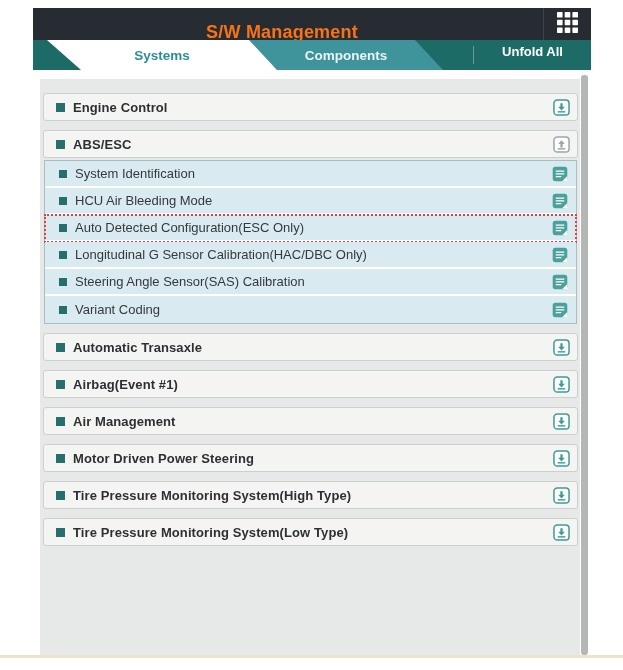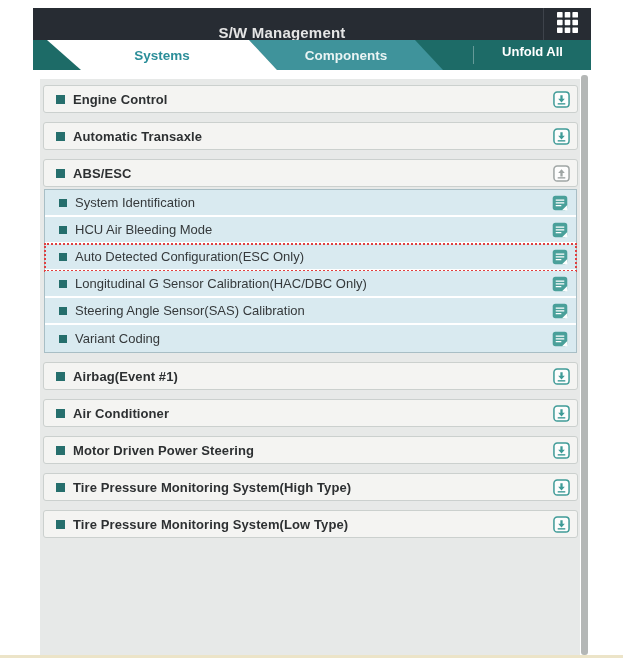--- a/index.html
+++ b/index.html
@@ -5,42 +5,42 @@
   * { margin:0; padding:0; box-sizing:border-box; }
   html,body { width:623px; height:670px; background:#ffffff; overflow:hidden;
               font-family:"Liberation Sans", sans-serif; }
 
   .app { position:absolute; left:33px; top:8px; width:558px; height:648px; background:#ffffff; }
 
   
   .header { position:absolute; left:0; top:0; width:558px; height:32px; background:#272c33; }
   .header .title { position:absolute; left:0; right:60px; top:0; height:48px;
                    display:flex; align-items:center; justify-content:center;
-                   color:#e5e5e5; font-size:15px; font-weight:bold; letter-spacing:.2px; }
+                   color:#f97316; font-size:18px; font-weight:bold; letter-spacing:.2px; }
   .header .divider { position:absolute; left:510px; top:0; width:1px; height:32px; background:#3e434b; }
   .header .grid-btn { position:absolute; left:511px; top:0; width:47px; height:32px;
                       display:flex; align-items:center; justify-content:center; cursor:pointer; }
 
   
   .tabbar { position:absolute; left:0; top:32px; width:558px; height:30px; background:#1d6b67; overflow:hidden;padding-left:8px; }
   .tab-shape { position:absolute; left:0; top:0; width:558px; height:30px; }
   .tab-shape.components { background:#3f939b; clip-path:polygon(216px 0, 382px 0, 410px 30px, 244px 30px); }
   .tab-shape.systems    { background:#ffffff; clip-path:polygon(14px 0, 216px 0, 244px 30px, 48px 30px); }
   .tab-label { position:absolute; top:0; height:30px; display:flex; align-items:center; justify-content:center;
                font-size:13.5px; font-weight:bold; cursor:pointer; }
   .tab-label.systems    { left:24px;  width:210px; color:#2b8e99; }
   .tab-label.components { left:216px; width:194px; color:#eaf4f4; }
   .tabbar .divider { position:absolute; left:440px; top:6px; width:1px; height:18px; background:rgba(255,255,255,.32); }
   .unfold { position:absolute; left:441px; top:0; width:117px; height:22px;
             display:flex; align-items:center; justify-content:center;
             color:#ffffff; font-size:13px; font-weight:bold; cursor:pointer; }
 
   
   .panel { position:absolute; left:7px; top:71px; width:540px; height:577px;
-           background:#e7e9e8; overflow:hidden; padding-top:6px; }
+           background:#e7e9e8; overflow:hidden; padding-top:14px; }
   .scrollbar { position:absolute; left:548px; top:67px; width:7px; height:580px;
                background:#b4b7b6; border-radius:3px; }
 
   .group { margin:0 0 9px 3px; width:535px; }
   .sys-row { height:28px; background:#f4f4f2; border:1px solid #cbd0ce; border-radius:3px;
              display:flex; align-items:center; cursor:pointer; }
   .sys-row .bullet { width:9px; height:9px; background:#266f6d; margin-left:12px; flex:0 0 auto; }
   .sys-row .label  { margin-left:8px; font-size:13px; font-weight:bold; color:#2d3032;
                      white-space:nowrap; letter-spacing:.1px; }
   .sys-row .exp    { margin-left:auto; margin-right:7px; width:17px; height:17px;
@@ -105,33 +105,20 @@
               <rect x="1" y="1" width="16" height="16" rx="3.5" fill="#fdfdfd" stroke="#3f9b97" stroke-width="1.6"></rect>
               <path d="M7.8 4.6h2.4v3.6h2.3L9 12.2 5.5 8.2h2.3z" fill="#3f9b97"></path>
               <path d="M5 13.6h8" stroke="#3f9b97" stroke-width="1.5"></path>
             </svg>
           </span>
         </div>
       </div>
       <div class="group">
         <div class="sys-row">
           <span class="bullet"></span>
-          <span class="label">Automatic Transaxle</span>
-          <span class="exp">
-            <svg width="17" height="17" viewBox="0 0 18 18">
-              <rect x="1" y="1" width="16" height="16" rx="3.5" fill="#fdfdfd" stroke="#3f9b97" stroke-width="1.6"></rect>
-              <path d="M7.8 4.6h2.4v3.6h2.3L9 12.2 5.5 8.2h2.3z" fill="#3f9b97"></path>
-              <path d="M5 13.6h8" stroke="#3f9b97" stroke-width="1.5"></path>
-            </svg>
-          </span>
-        </div>
-      </div>
-      <div class="group">
-        <div class="sys-row">
-          <span class="bullet"></span>
           <span class="label">ABS/ESC</span>
           <span class="exp">
             <svg width="17" height="17" viewBox="0 0 18 18">
               <rect x="1" y="1" width="16" height="16" rx="3.5" fill="#fdfdfd" stroke="#9fa5a4" stroke-width="1.6"></rect>
               <path d="M7.8 12.2h2.4V8.6h2.3L9 4.6 5.5 8.6h2.3z" fill="#9fa5a4"></path>
               <path d="M5 13.6h8" stroke="#9fa5a4" stroke-width="1.5"></path>
             </svg>
           </span>
         </div>
         <div class="sub-list">
@@ -199,34 +186,47 @@
                 <path d="M4.2 5.8h9.6M4.2 8.9h9.6M4.2 12h6.3" stroke="#ffffff" stroke-width="1.5"></path>
                 <path d="M11.3 17.2 17.2 11.3 17.2 17.2Z" fill="#ffffff"></path>
               </svg>
             </span>
           </div>
         </div>
       </div>
       <div class="group">
         <div class="sys-row">
           <span class="bullet"></span>
+          <span class="label">Automatic Transaxle</span>
+          <span class="exp">
+            <svg width="17" height="17" viewBox="0 0 18 18">
+              <rect x="1" y="1" width="16" height="16" rx="3.5" fill="#fdfdfd" stroke="#3f9b97" stroke-width="1.6"></rect>
+              <path d="M7.8 4.6h2.4v3.6h2.3L9 12.2 5.5 8.2h2.3z" fill="#3f9b97"></path>
+              <path d="M5 13.6h8" stroke="#3f9b97" stroke-width="1.5"></path>
+            </svg>
+          </span>
+        </div>
+      </div>
+      <div class="group">
+        <div class="sys-row">
+          <span class="bullet"></span>
           <span class="label">Airbag(Event #1)</span>
           <span class="exp">
             <svg width="17" height="17" viewBox="0 0 18 18">
               <rect x="1" y="1" width="16" height="16" rx="3.5" fill="#fdfdfd" stroke="#3f9b97" stroke-width="1.6"></rect>
               <path d="M7.8 4.6h2.4v3.6h2.3L9 12.2 5.5 8.2h2.3z" fill="#3f9b97"></path>
               <path d="M5 13.6h8" stroke="#3f9b97" stroke-width="1.5"></path>
             </svg>
           </span>
         </div>
       </div>
       <div class="group">
         <div class="sys-row">
           <span class="bullet"></span>
-          <span class="label">Air Conditioner</span>
+          <span class="label">Air Management</span>
           <span class="exp">
             <svg width="17" height="17" viewBox="0 0 18 18">
               <rect x="1" y="1" width="16" height="16" rx="3.5" fill="#fdfdfd" stroke="#3f9b97" stroke-width="1.6"></rect>
               <path d="M7.8 4.6h2.4v3.6h2.3L9 12.2 5.5 8.2h2.3z" fill="#3f9b97"></path>
               <path d="M5 13.6h8" stroke="#3f9b97" stroke-width="1.5"></path>
             </svg>
           </span>
         </div>
       </div>
       <div class="group">

